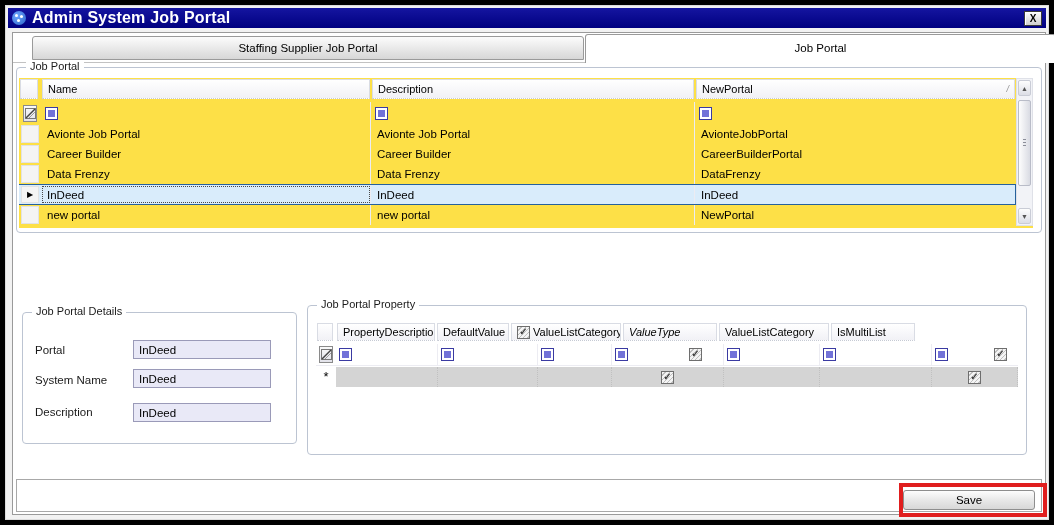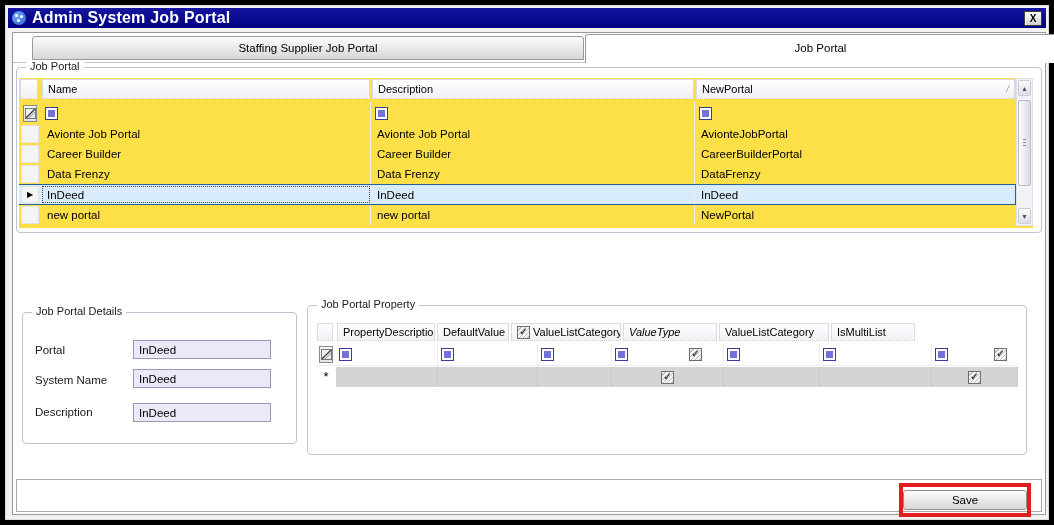--- a/index.html
+++ b/index.html
@@ -93,22 +93,22 @@
   .pr-header { height:22px; }
   .pr-header .hdr-cell { height:18px; white-space:nowrap; overflow:hidden; }
   .pr-filter { height:22px; border-bottom:1px solid #ececf2; }
   .pr-filter .cell { display:flex; align-items:center; gap:4px; padding:0 3px; height:100%; }
   .pr-new { height:20px; }
   .pr-new .sel { background:#fff; display:flex; align-items:center; justify-content:center; font-size:13px; }
   .pr-new .cell { background:#d4d4d4; border-right:1px dotted #c0c0c0; display:flex; align-items:center; justify-content:center; height:100%; margin:1px 0; }
 
   
   .bottom-bar { position:absolute; left:3px; top:416px; width:1026px; height:33px; border:1px solid #a8a8a8; background:#fff; }
-  .save-annotation { position:absolute; left:886px; top:420px; width:132px; height:34px; border:4px solid #e01e1e; z-index:5;
-       display:flex; align-items:center; justify-content:flex-end; background:transparent; }
+  .save-annotation { position:absolute; left:886px; top:420px; width:148px; height:34px; border:4px solid #e01e1e; z-index:5;
+       display:flex; align-items:center; justify-content:flex-start; background:transparent; }
   .save-btn { width:132px; height:20px; }
 </style>
 </head>
 <body>
 
 <div class="window">
 
   <div class="titlebar">
     <div class="app-icon"></div>
     <div class="title-text">Admin System Job Portal</div>

